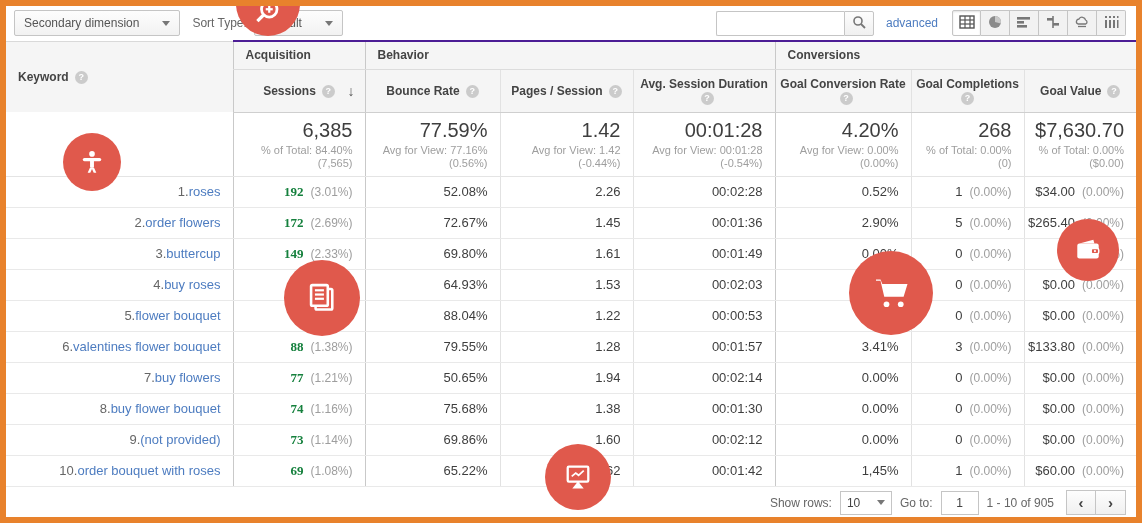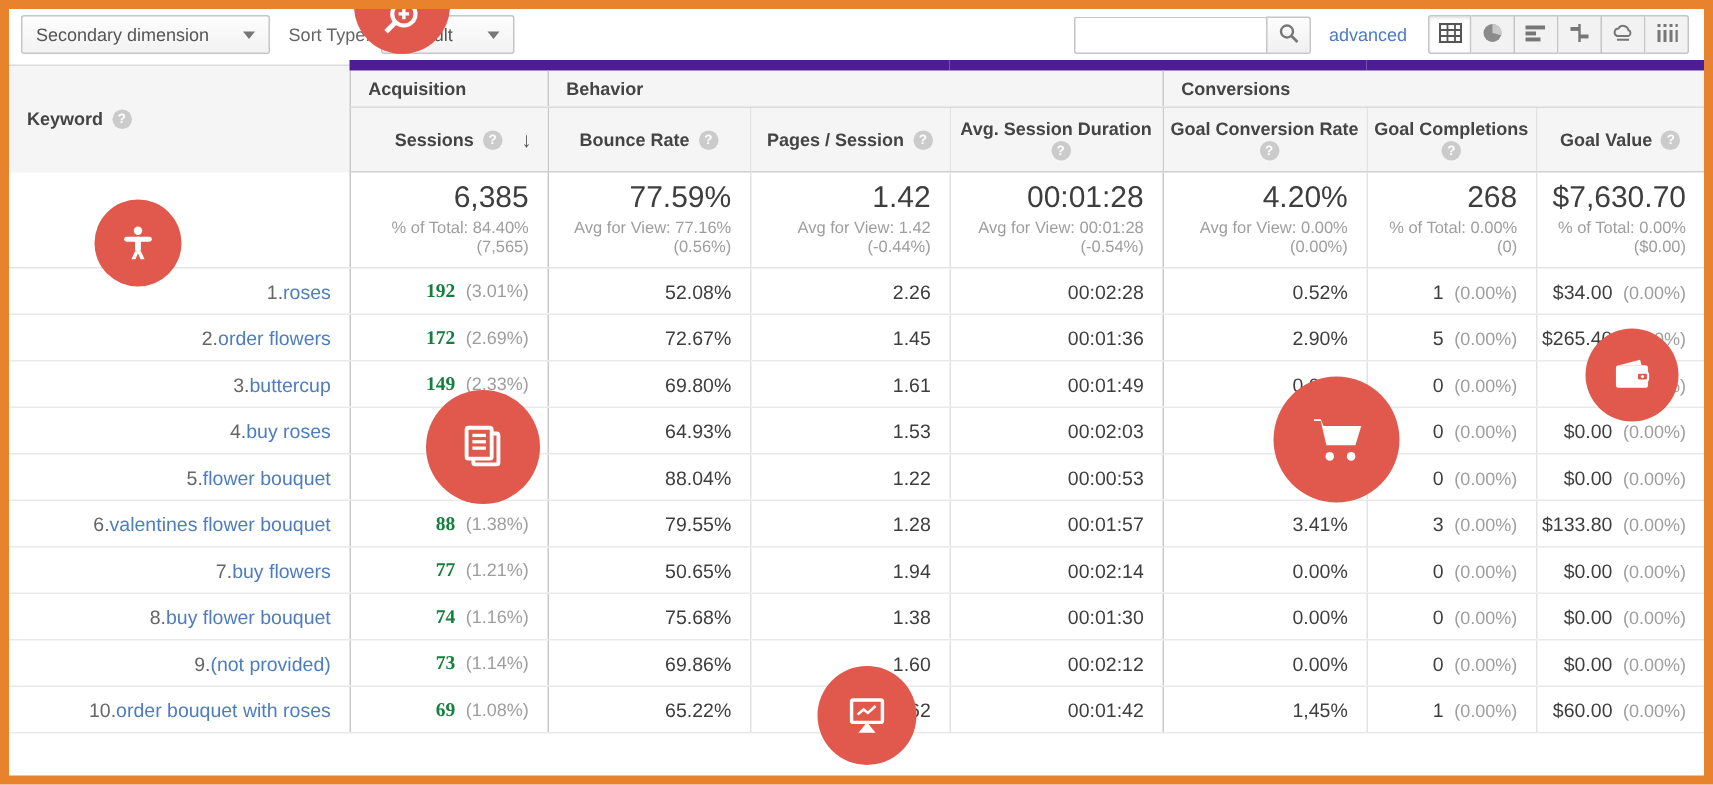--- a/index.html
+++ b/index.html
@@ -26,21 +26,21 @@
   .vbtn { width:29px; height:26px; border:1px solid #c5c5c5; border-left:none; background:#f2f2f2;
           display:flex; align-items:center; justify-content:center; cursor:pointer; }
   .vbtn:first-child { border-left:1px solid #c5c5c5; border-radius:2px 0 0 2px; }
   .vbtn:last-child { border-radius:0 2px 2px 0; }
   .vbtn.active { background:#fff; box-shadow:inset 0 1px 2px rgba(0,0,0,.12); }
 
   
   table { width:1130px; border-collapse:collapse; table-layout:fixed; }
   th, td { overflow:hidden; }
   thead th { background:#f5f5f5; font-size:12px; color:#444; font-weight:bold; }
-  .grp-row th { height:28px; text-align:left; padding-left:12px; border-top:7px solid #4c1d95; }
+  .grp-row th { height:28px; text-align:left; padding-left:12px; border-top:2px solid #4c1d95; }
   .grp-row .g-keyword { border-top:1px solid #d9d9d9; }
   .met-row th { height:42px; border-bottom:1px solid #cfcfcf; }
   .b-grp { border-left:1px solid #c9c9c9; }
   .b-col { border-left:1px solid #e2e2e2; }
   .grp-row th.u { border-bottom:1px solid #dcdcdc; }
   .kw-head { text-align:left; padding-left:20px; font-size:12px; }
   .met-cell { position:relative; text-align:center; }
   .help { display:inline-block; width:13px; height:13px; border-radius:50%; background:#cbcbcb; color:#fff;
           font-size:9px; line-height:13px; text-align:center; font-weight:bold; vertical-align:1px;
           margin-left:6px; cursor:pointer; }
@@ -357,20 +357,38 @@
       <td class="b-grp">65.22%</td>
       <td class="b-col">1.62</td>
       <td class="b-col">00:01:42</td>
       <td class="b-grp">1,45%</td>
       <td class="b-col"><span>1</span><span class="pct">(0.00%)</span></td>
       <td class="b-col"><span>$60.00</span><span class="pct">(0.00%)</span></td>
     </tr>
         </tbody>
   </table>
 
+  <div class="pager">
+    <span>Show rows:</span>
+    <div class="mini-select">
+      <span>10</span>
+      <span class="caret"></span>
+    </div>
+    <span>Go to:</span>
+    <input class="mini-input" value="1" style="">
+    <span>1 - 10 of 905</span>
+    <div class="pg-btns">
+      <button class="pg-btn">
+            <span>‹</span>
+          </button>
+      <button class="pg-btn">
+            <span>›</span>
+          </button>
+    </div>
+  </div>
 
   <div class="acirc" style="left:230px; top:-34px; width:64px; height:64px;">
     <svg width="30" height="30" viewBox="0 0 24 24" style="margin-top:18px">
           <circle cx="13" cy="9" r="6.2" fill="none" stroke="#fff" stroke-width="2.2"></circle>
           <line x1="13" y1="6.2" x2="13" y2="11.8" stroke="#fff" stroke-width="1.8"></line>
           <line x1="10.2" y1="9" x2="15.8" y2="9" stroke="#fff" stroke-width="1.8"></line>
           <line x1="8.4" y1="13.6" x2="3.5" y2="18.5" stroke="#fff" stroke-width="2.6"></line>
         </svg>
   </div>
   <div class="acirc" style="left:57px; top:127px; width:58px; height:58px;">

